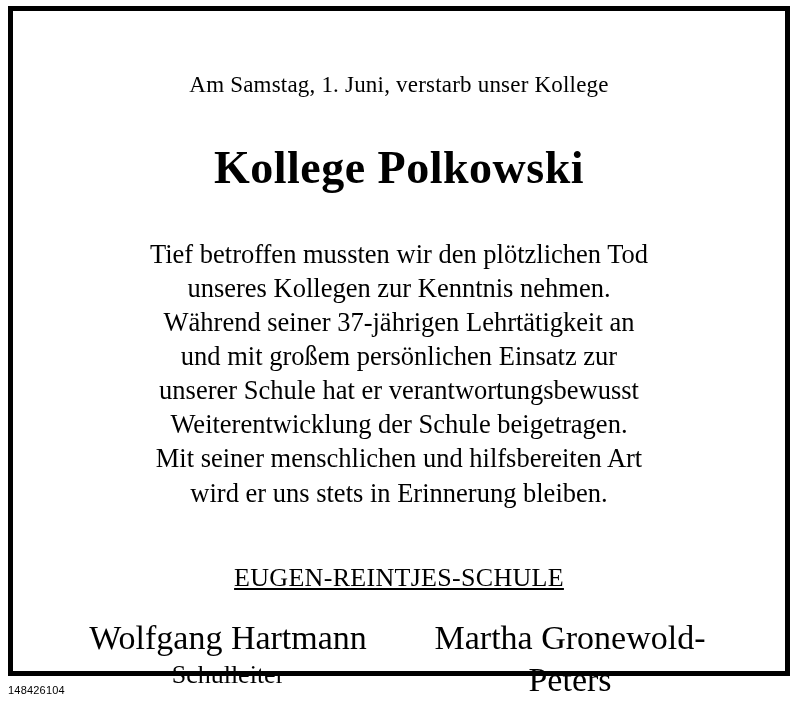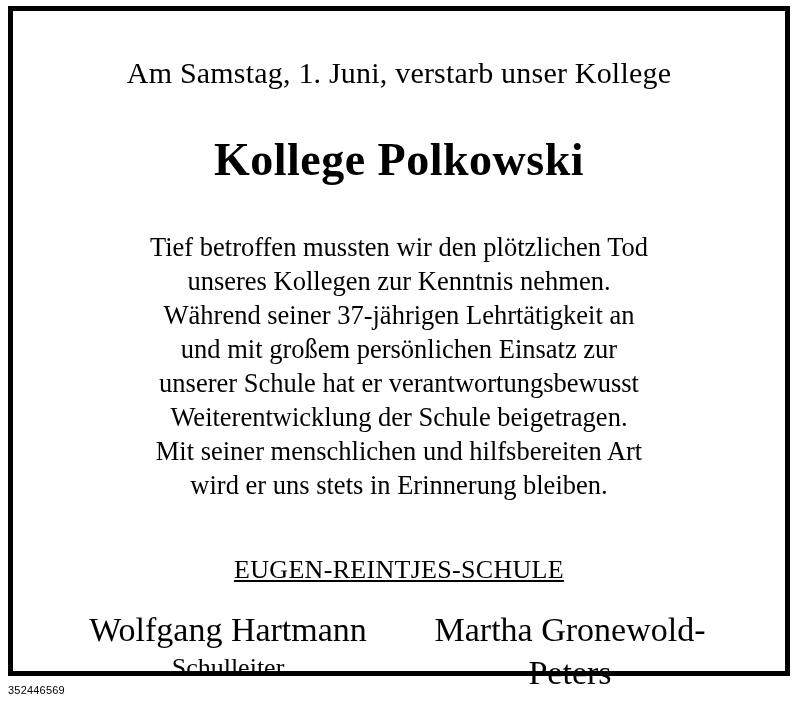--- a/index.html
+++ b/index.html
@@ -28,24 +28,24 @@
   }
   .inner {
     width: 100%;
     height: 100%;
     box-sizing: border-box;
     padding: 44px 36px 10px 36px;
     text-align: center;
     display: block;
   }
   .lead {
-    font-size: 30px;
+    font-size: 23px;
     line-height: 1.2;
     letter-spacing: 0.2px;
-    margin: 0 0 0 0;
+    margin: 16px 0 0 0;
   }
   .name {
     font-size: 46px;
     font-weight: bold;
     line-height: 1.1;
     margin: 44px 0 0 0;
     letter-spacing: 0.5px;
   }
   .body-text {
     font-size: 26.5px;
@@ -123,13 +123,13 @@
         <span class="role">Schulleiter</span>
       </div>
       <div class="signer">
         <span class="person">Martha Gronewold-Peters</span>
       </div>
     </div>
 
   </div>
 </div>
 
-<div class="ref-id">352446569</div>
+<div class="ref-id">148426104</div>
 
 </body></html>

